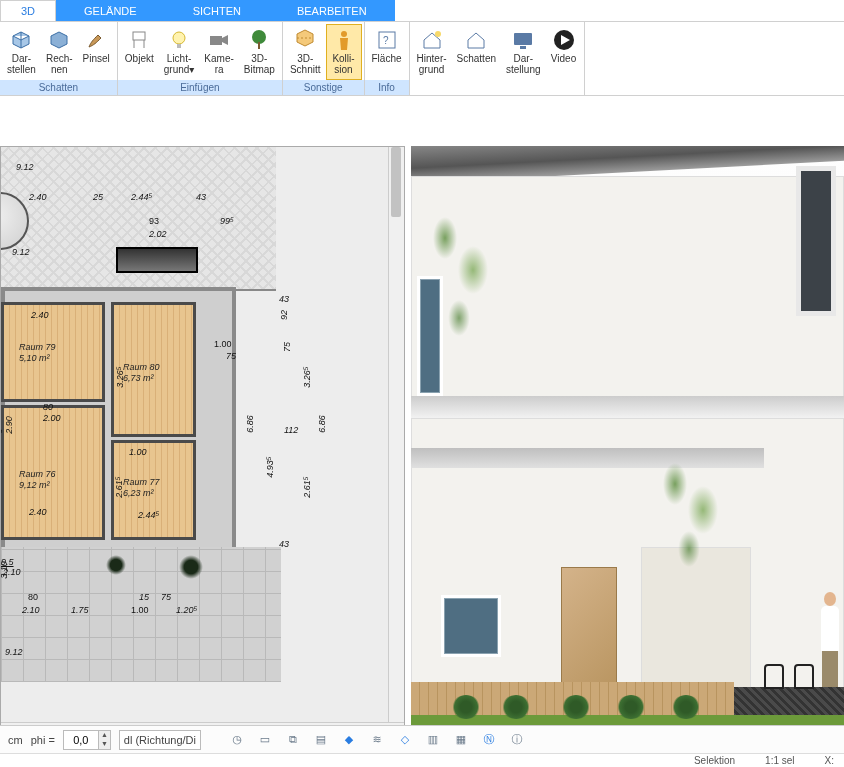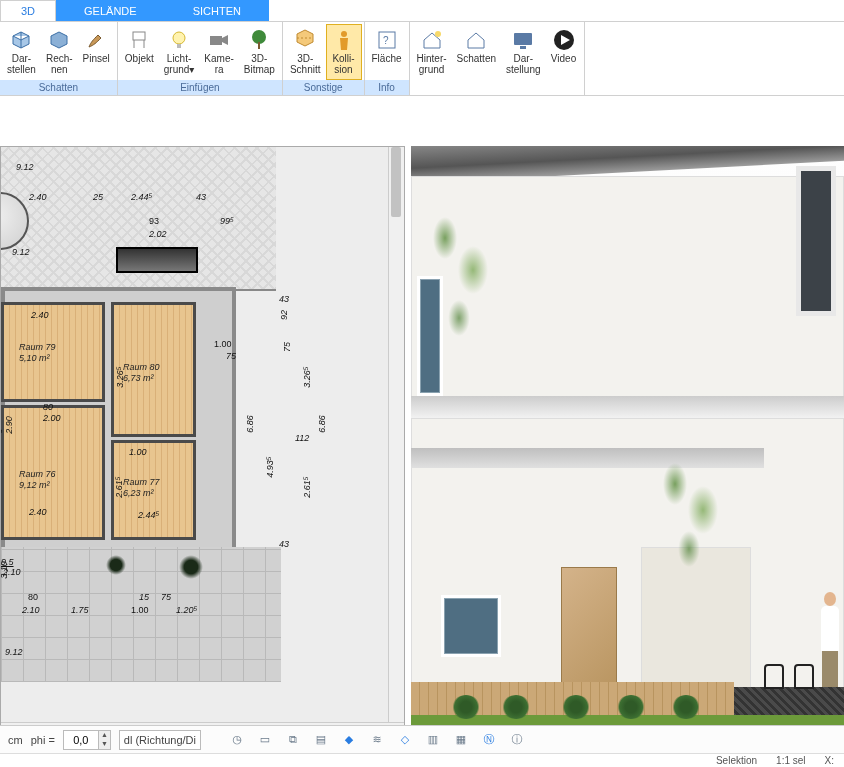--- a/index.html
+++ b/index.html
@@ -220,21 +220,21 @@
   align-items: center;
   gap: 8px;
   padding: 0 8px;
   font-size: 11px;
   color: #444;
 }
 .status2 {
   position: absolute; left: 0; right: 0; bottom: 0;
   height: 14px; background: #fff; border-top: 1px solid #ddd;
   display: flex; align-items: center; justify-content: flex-end;
-  gap: 19px; padding: 0 10px; font-size: 10px; color: #555;
+  gap: 30px; padding: 0 10px; font-size: 10px; color: #555;
 }
 .spin {
   display: inline-flex; align-items: center; border: 1px solid #bbb; height: 20px;
 }
 .spin input {
   width: 34px; border: none; text-align: center; font-size: 11px; height: 18px;
 }
 .spin-btns { display: flex; flex-direction: column; }
 .spin-btns div { width: 12px; height: 9px; background: #eee; border-left: 1px solid #bbb; font-size: 7px; text-align: center; line-height: 8px; color: #555;}
 .sel { display:inline-flex; align-items:center; border:1px solid #bbb; height:20px; padding: 0 4px; background:#fff; }
@@ -244,20 +244,21 @@
 }
 .tool-icon.on { color:#2a7de1; }
 </style>
 </head>
 <body>
 
 <div class="tabbar">
   <div class="tab active">3D</div>
   <div class="tab plain">GELÄNDE</div>
   <div class="tab plain">SICHTEN</div>
+  <div class="tab plain">BEARBEITEN</div>
 </div>
 
 <div class="ribbon">
   <div class="group">
     <div class="group-items">
       <div class="rbtn">
         <div class="ricon">
             <svg width="24" height="24">
               <path d="M4 8 L12 4 L20 8 L20 16 L12 20 L4 16 Z M12 4 L12 20 M4 8 L12 12 L20 8" fill="#a7c7e7" stroke="#3b6ea5" stroke-width="1"></path>
             </svg>
@@ -459,21 +460,21 @@
 
       <div class="dim" style="left:278px; top:147px;">43</div>
       <div class="dim" style="left:278px; top:163px; transform:rotate(-90deg);">92</div>
       <div class="dim b" style="left:213px; top:192px;">1.00</div>
       <div class="dim" style="left:225px; top:204px;">75</div>
       <div class="dim" style="left:281px; top:195px; transform:rotate(-90deg);">75</div>
       <div class="dim" style="left:295px; top:225px; transform:rotate(-90deg);">3.26⁵</div>
       <div class="dim" style="left:312px; top:272px; transform:rotate(-90deg);">6.86</div>
       <div class="dim" style="left:240px; top:272px; transform:rotate(-90deg);">6.86</div>
       <div class="dim" style="left:258px; top:315px; transform:rotate(-90deg);">4.93⁵</div>
-      <div class="dim" style="left:294px; top:278px;margin-top:8px;">112</div>
+      <div class="dim" style="left:283px; top:278px;">112</div>
       <div class="dim" style="left:295px; top:335px; transform:rotate(-90deg);">2.61⁵</div>
       <div class="dim" style="left:278px; top:392px;">43</div>
 
       <div class="dim" style="left:30px; top:163px;">2.40</div>
       <div class="dim" style="left:108px; top:225px; transform:rotate(-90deg);">3.26⁵</div>
       <div class="dim" style="left:-6px; top:268px; transform:rotate(-90deg); white-space:pre;">6
 2.90</div>
       <div class="dim" style="left:42px; top:255px;">80</div>
       <div class="dim" style="left:42px; top:266px;">2.00</div>
       <div class="dim" style="left:28px; top:360px;">2.40</div>

